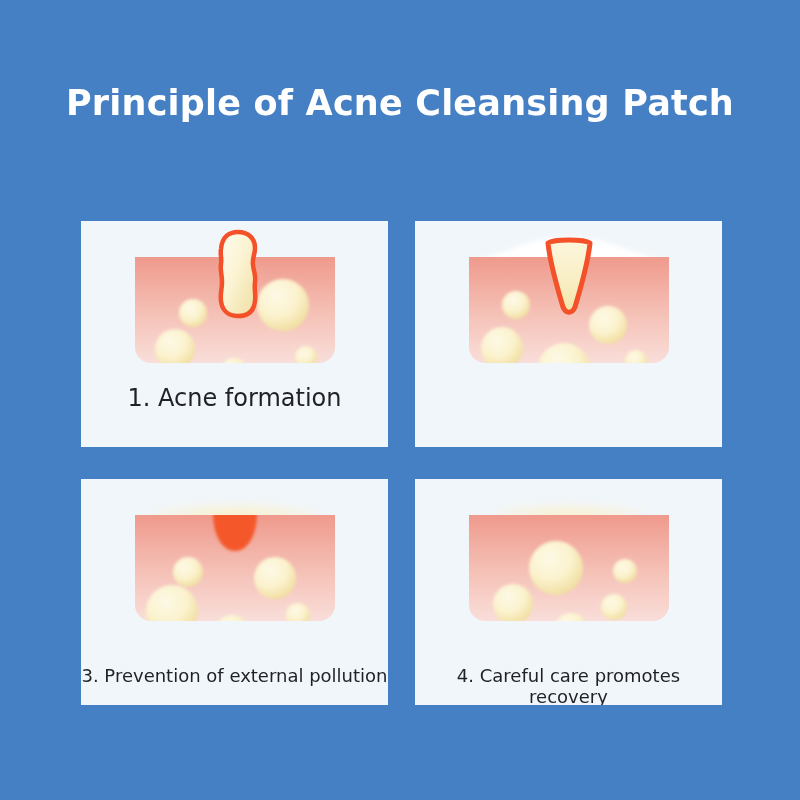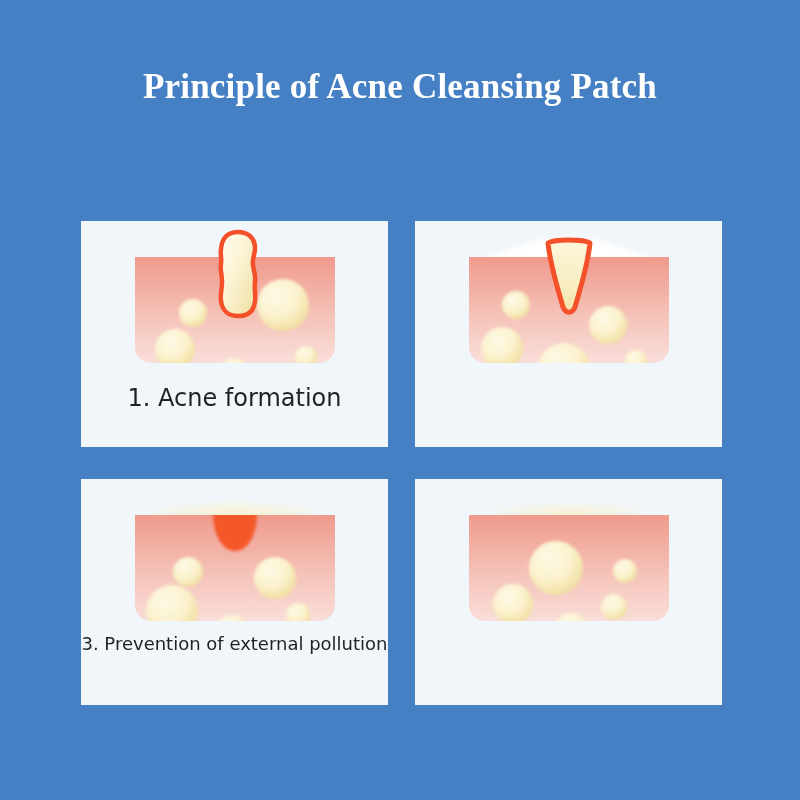--- a/index.html
+++ b/index.html
@@ -11,30 +11,29 @@
     height: 800px;
     background: #4580c4;
     font-family: "DejaVu Sans", "Liberation Sans", sans-serif;
     overflow: hidden;
     position: relative;
   }
 
   
   .page-title {
     position: absolute;
-    top: 68px;
+    top: 84px;
     left: 0;
     width: 800px;
     text-align: center;
     color: #ffffff;
     font-size: 35px;
     font-weight: bold;
     letter-spacing: 0.2px;
     line-height: 1.1;
-    font-family: Liberation Serif, serif;
   }
 
   
   .grid {
     position: absolute;
     left: 81px;
     top: 221px;
     width: 641px;
     height: 412px;
     display: grid;
@@ -58,21 +57,21 @@
   }
   .caption {
     position: absolute;
     left: 0;
     width: 100%;
     text-align: center;
     color: #1f2125;
     font-family: "DejaVu Sans", "Liberation Sans", sans-serif;
   }
   .caption.big   { top: 163px; font-size: 24px; }
-  .caption.small { top: 154px; font-size: 18px; }
+  .caption.small { top: 186px; font-size: 18px; }
 
   
   .skin-svg {
     position: absolute;
     left: 50%;
     transform: translateX(-50%);
     top: 0;
     display: block;
   }
 </style>
@@ -276,15 +275,16 @@
 
         <g clip-path="url(#clipskin4)" filter="url(#soft4)">
           <circle cx="102" cy="89" r="27" fill="url(#seb4)"></circle>
           <circle cx="171" cy="92" r="12" fill="url(#seb4)"></circle>
           <circle cx="59" cy="125" r="20" fill="url(#seb4)"></circle>
           <circle cx="160" cy="128" r="13" fill="url(#seb4)"></circle>
           <circle cx="117" cy="151" r="17" fill="url(#seb4)"></circle>
         </g>
       </svg>
     </div>
+    <div class="caption small">4. Careful care promotes recovery</div>
   </div>
 
 </div>
 
 </body></html>

